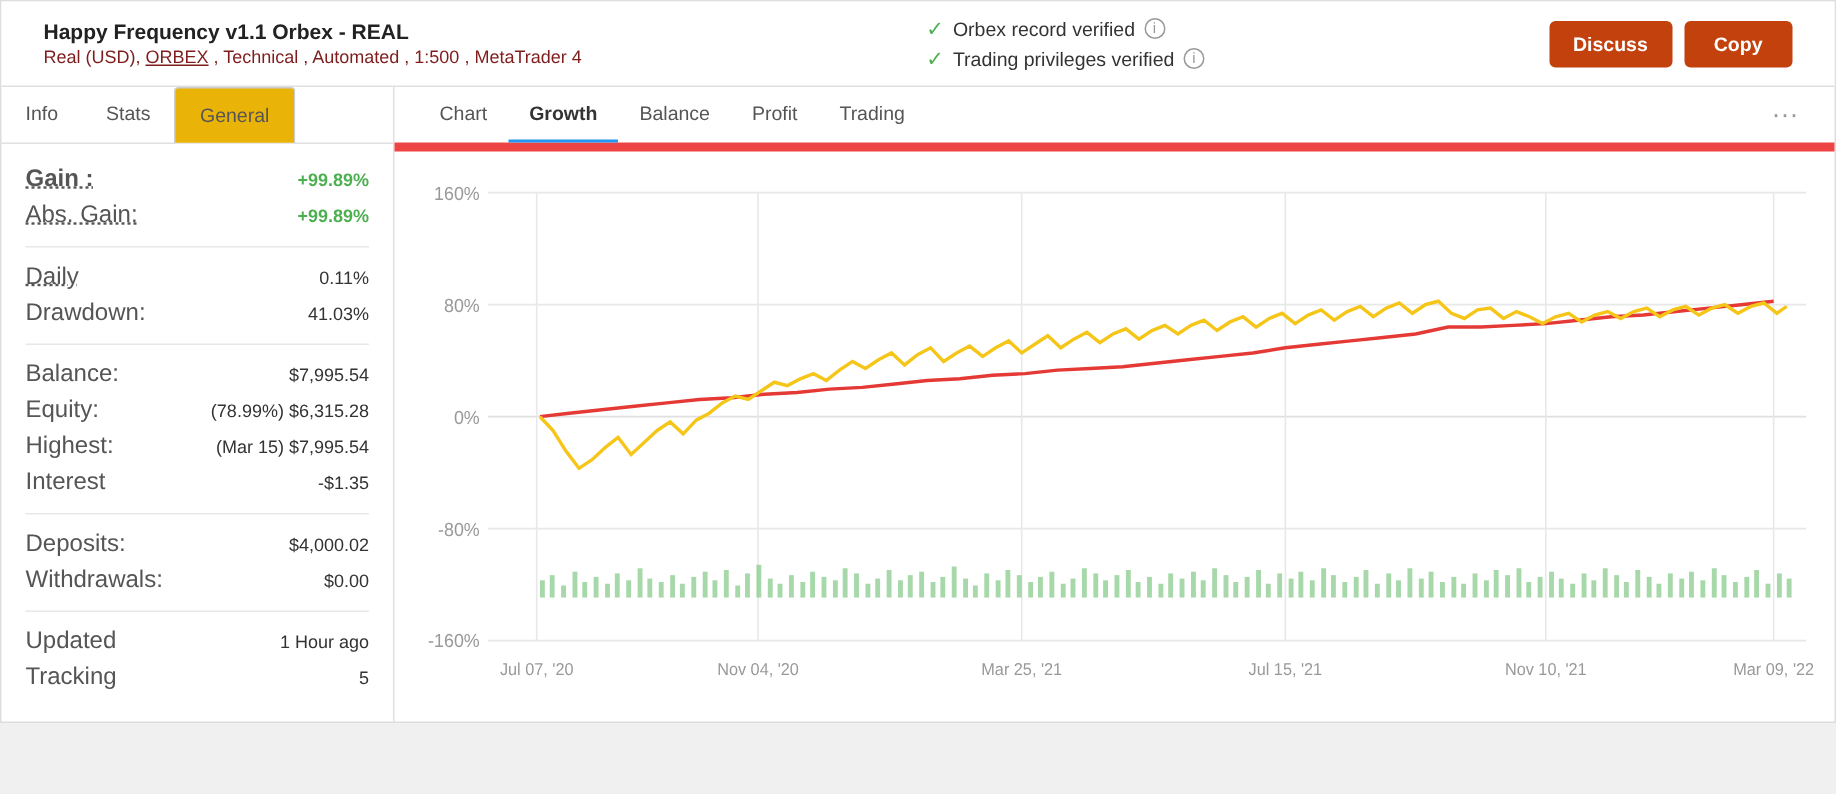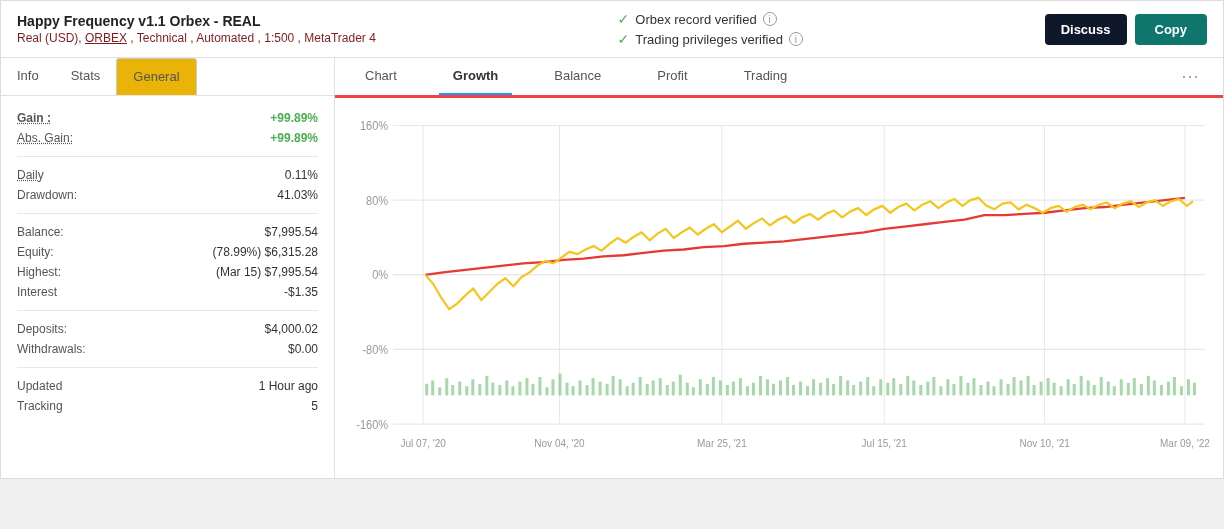--- a/index.html
+++ b/index.html
@@ -1,53 +1,53 @@
 <!DOCTYPE html>
 <html><head>
   <meta charset="utf-8">
   <style>
     * { box-sizing: border-box; margin: 0; padding: 0; }
     body { font-family: Arial, sans-serif; font-size: 13px; background: #f0f0f0; }
     .container { width: 1224px; background: #fff; border: 1px solid #ddd; }
     
     
-    .header { display: flex; align-items: center; justify-content: space-between; padding: 10px 16px; border-bottom: 1px solid #e0e0e0; background: #fff; }
+    .header { display: flex; align-items: center; justify-content: space-between; padding: 10px 28px; border-bottom: 1px solid #e0e0e0; background: #fff; }
     .header-left h1 { font-size: 14px; font-weight: bold; color: #222; }
     .header-left p { font-size: 12px; color: #7f1d1d; margin-top: 2px; }
     .header-left span.underline { text-decoration: underline; }
     .header-center { display: flex; flex-direction: column; gap: 4px; }
     .verified-item { display: flex; align-items: center; gap: 6px; font-size: 13px; color: #333; }
     .check-icon { color: #4caf50; font-size: 14px; }
     .info-icon { display: inline-flex; align-items: center; justify-content: center; width: 14px; height: 14px; border-radius: 50%; border: 1px solid #999; color: #999; font-size: 10px; cursor: pointer; }
     .header-right { display: flex; gap: 8px; }
-    .btn-discuss { background: #0f172a; color: #fff; border: none; padding: 8px 16px; border-radius: 4px; cursor: pointer; font-size: 13px; font-weight: bold; }
-    .btn-copy { background: #0f766e; color: #fff; border: none; padding: 8px 20px; border-radius: 4px; cursor: pointer; font-size: 13px; font-weight: bold; }
+    .btn-discuss { background: #c2410c; color: #fff; border: none; padding: 8px 16px; border-radius: 4px; cursor: pointer; font-size: 13px; font-weight: bold; }
+    .btn-copy { background: #c2410c; color: #fff; border: none; padding: 8px 20px; border-radius: 4px; cursor: pointer; font-size: 13px; font-weight: bold; }
     
     
     .main { display: flex; }
     
     
-    .sidebar { width: 334px; border-right: 1px solid #e0e0e0; flex-shrink: 0; }
+    .sidebar { width: 262px; border-right: 1px solid #e0e0e0; flex-shrink: 0; }
     .sidebar-tabs { display: flex; border-bottom: 1px solid #e0e0e0; }
     .sidebar-tab { padding: 10px 16px; cursor: pointer; font-size: 13px; color: #555; border-bottom: 2px solid transparent; }
     .sidebar-tab.active { background: #f5f5f5; border-bottom: 2px solid transparent; font-weight: normal; }
     .sidebar-tab.general { background: #eab308; border: 1px solid #ccc; border-bottom: 1px solid #e8e8e8; margin-bottom: -1px; border-radius: 3px 3px 0 0; }
     .sidebar-content { padding: 12px 16px; }
     .stat-row { display: flex; justify-content: space-between; align-items: baseline; padding: 3px 0; }
-    .stat-label { color: #555; font-size: 12px; }
+    .stat-label { color: #555; font-size: 16px; }
     .stat-label.underline { text-decoration: underline dotted; }
     .stat-label.bold { font-weight: bold; }
     .stat-value { font-size: 12px; color: #333; }
     .stat-value.green { color: #4caf50; font-weight: bold; }
     .stat-value.profit-green { color: #4caf50; }
     .divider { border: none; border-top: 1px solid #e8e8e8; margin: 8px 0; }
     
     
     .chart-area { flex: 1; }
-    .chart-tabs { display: flex; align-items: center; border-bottom: 3px solid #ef4444; padding: 0 16px; gap: 28px; }
+    .chart-tabs { display: flex; align-items: center; border-bottom: 6px solid #ef4444; padding: 0 16px; }
     .chart-tab { padding: 10px 14px; cursor: pointer; font-size: 13px; color: #555; border-bottom: 2px solid transparent; }
     .chart-tab.active { color: #333; border-bottom: 2px solid #2196f3; font-weight: bold; }
     .chart-tab-spacer { flex: 1; }
     .chart-more { color: #999; font-size: 18px; cursor: pointer; padding: 8px; }
     .chart-container { position: relative; padding: 16px 8px 8px 8px; height: 380px; }
     svg.chart { width: 100%; height: 100%; }
     
     
     .chart-legend { display: flex; justify-content: center; gap: 40px; padding: 8px 0 4px; }
     .legend-item { display: flex; align-items: center; gap: 8px; font-size: 12px; color: #555; }

